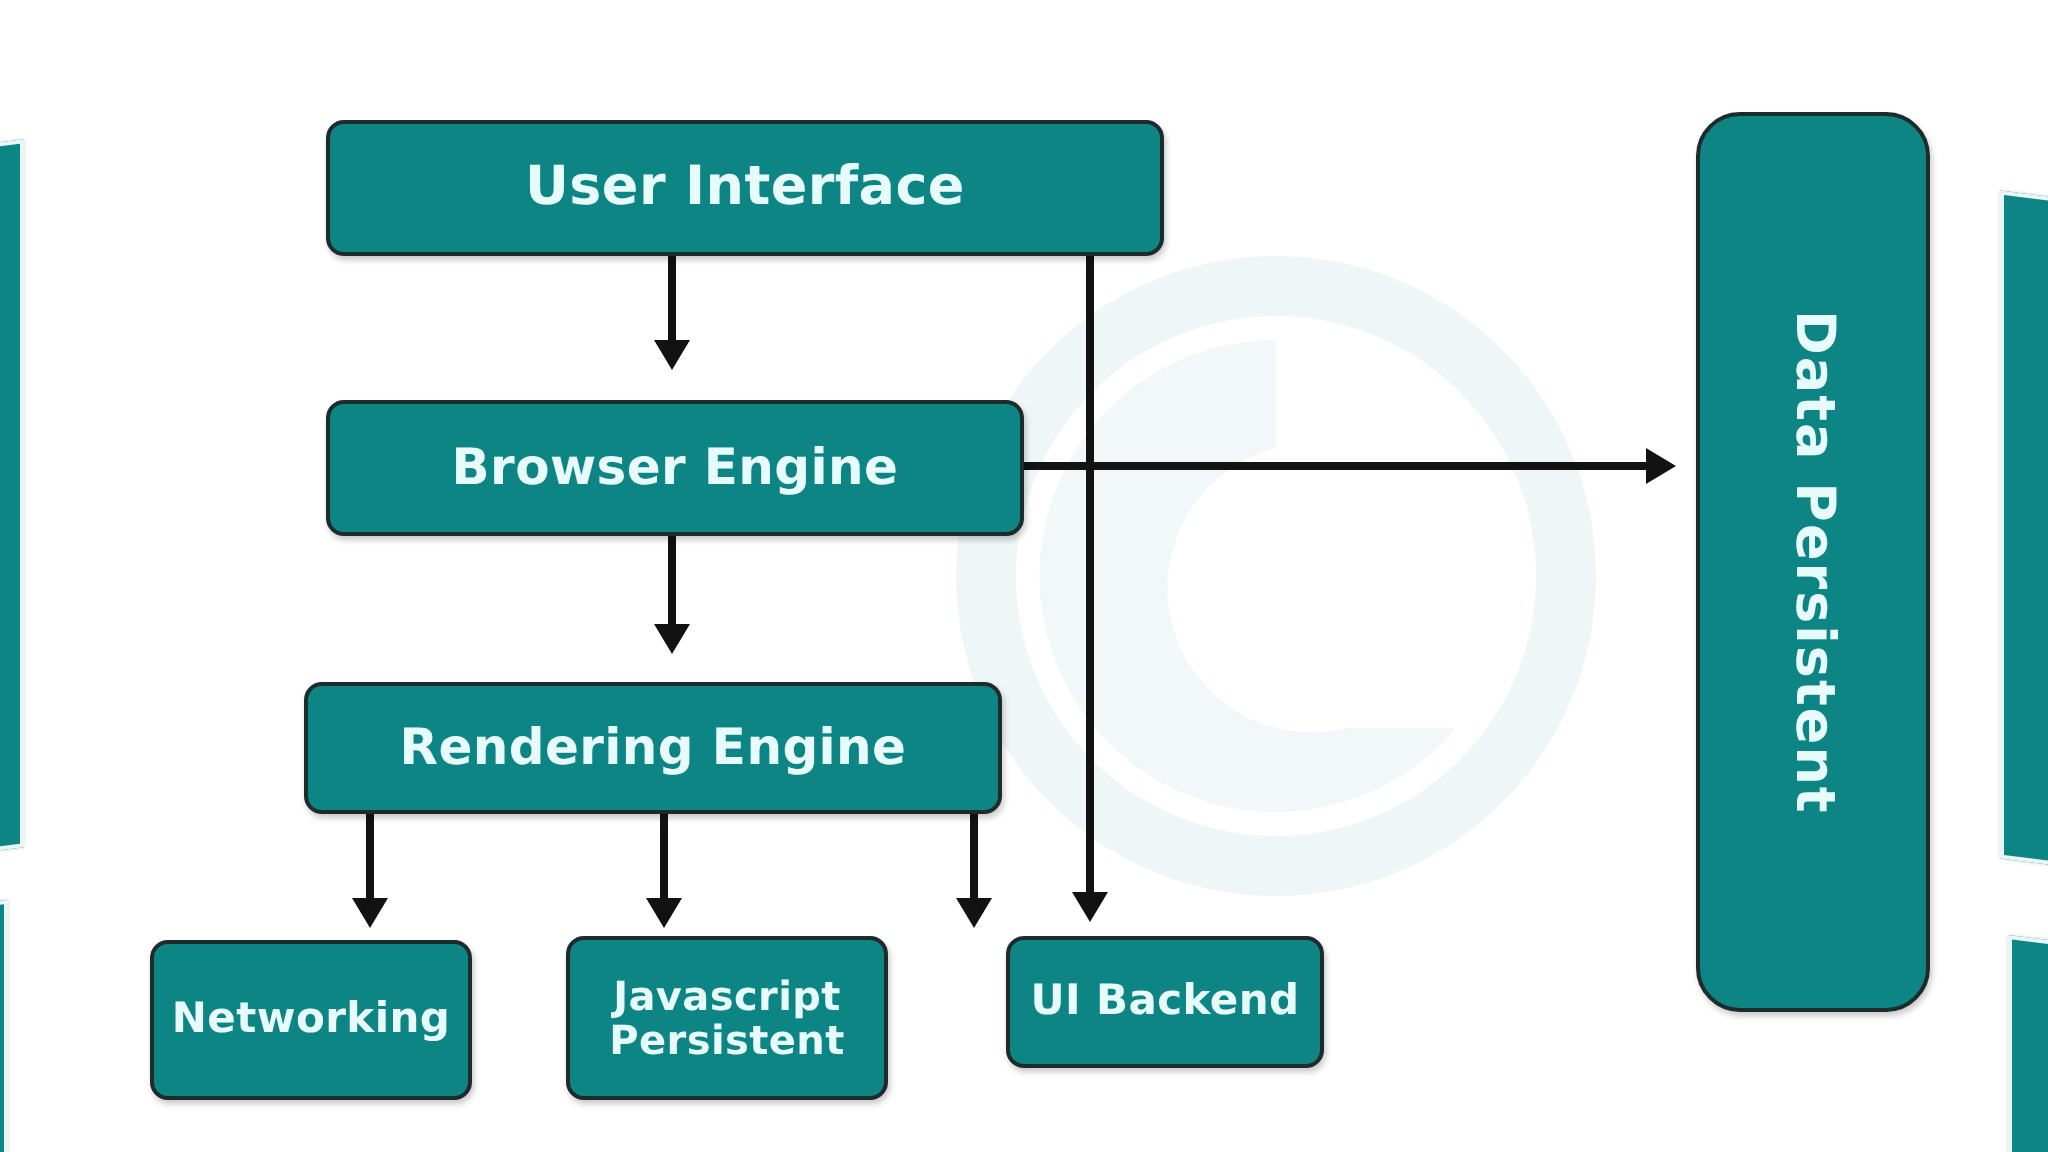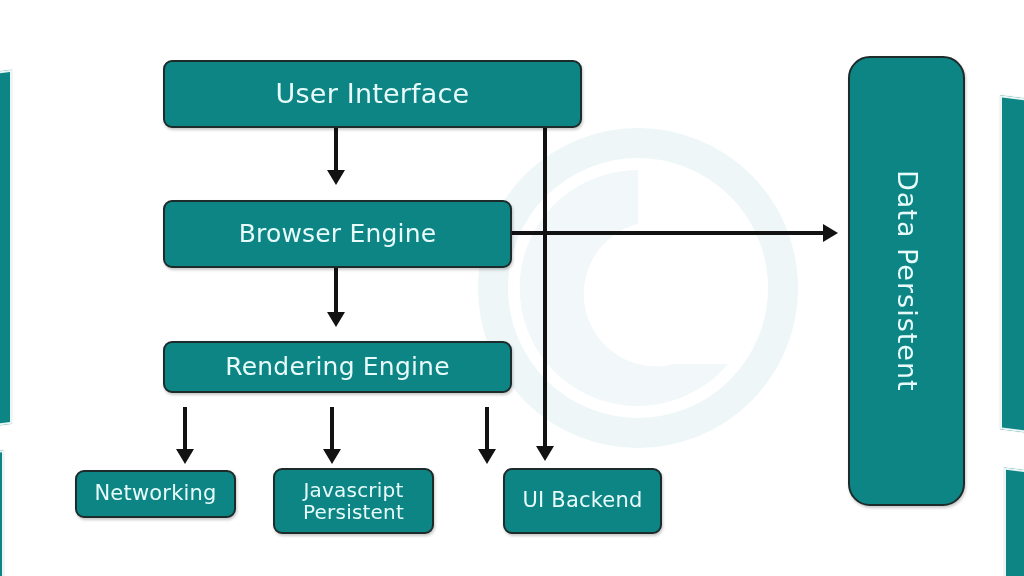--- a/index.html
+++ b/index.html
@@ -55,32 +55,32 @@
   .node {
     position: absolute;
     background: #0d8584;
     border: 2px solid #1d2b2b;
     border-radius: 9px;
     box-sizing: border-box;
     display: flex;
     align-items: center;
     justify-content: center;
     color: #e8fbfb;
-    font-weight: 400;
+    font-weight: 700;
     text-align: center;
     line-height: 1.12;
     letter-spacing: 0.2px;
     box-shadow: 1px 2px 3px rgba(0,0,0,0.22);
   }
 
   #node-user-interface { left: 163px; top: 60px;  width: 419px; height: 68px;  font-size: 27px; }
   #node-browser-engine { left: 163px; top: 200px; width: 349px; height: 68px;  font-size: 25px; }
-  #node-rendering-engine { left: 163px; top: 341px; width: 349px; height: 52px; font-size: 25px; }
-  #node-networking    { left: 75px;  top: 470px; width: 161px; height: 48px; font-size: 21px; }
-  #node-js-interpreter{ left: 273px; top: 468px; width: 161px; height: 66px; font-size: 20px; justify-content: center; }
+  #node-rendering-engine { left: 152px; top: 341px; width: 349px; height: 66px; font-size: 25px; }
+  #node-networking    { left: 75px;  top: 470px; width: 161px; height: 80px; font-size: 21px; }
+  #node-js-interpreter{ left: 283px; top: 468px; width: 161px; height: 82px; font-size: 20px; justify-content: center; }
   #node-ui-backend    { left: 467px; top: 468px; width: 159px; height: 66px; font-size: 21px; margin-left: 36px; }
 
   #node-data-persistent {
     left: 848px; top: 56px; width: 117px; height: 450px;
     border-radius: 22px;
     font-size: 27px;
   }
   #node-data-persistent .vtext {
     writing-mode: vertical-rl;
     text-orientation: mixed;

